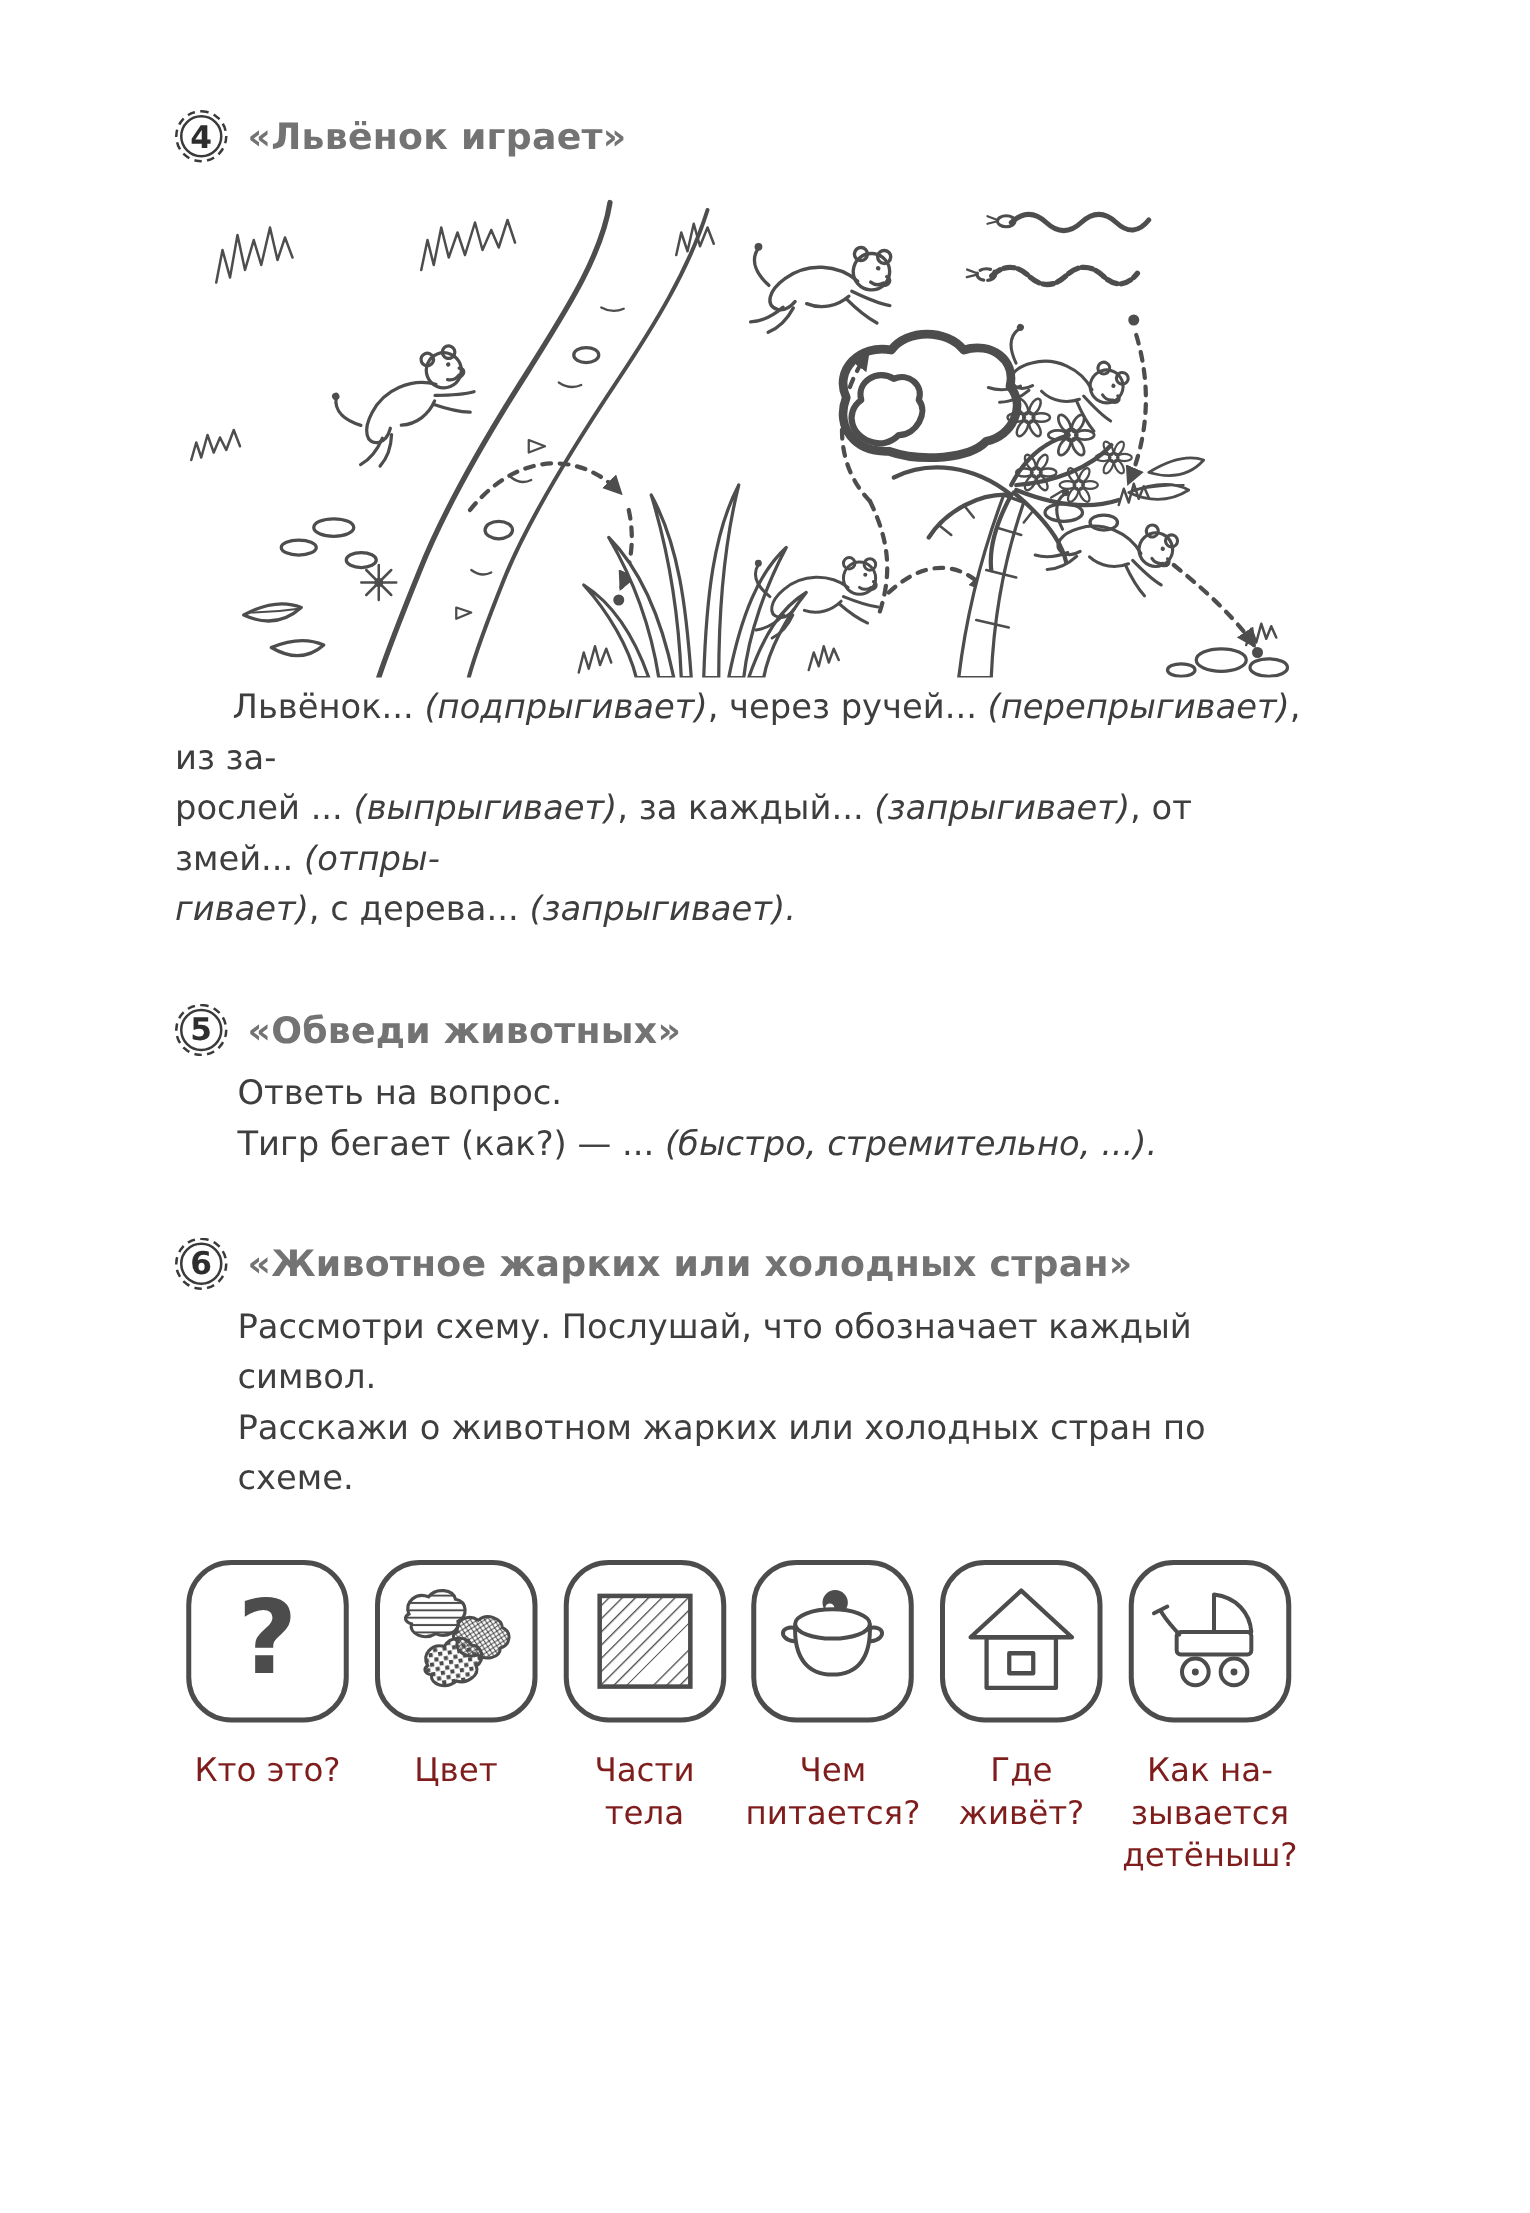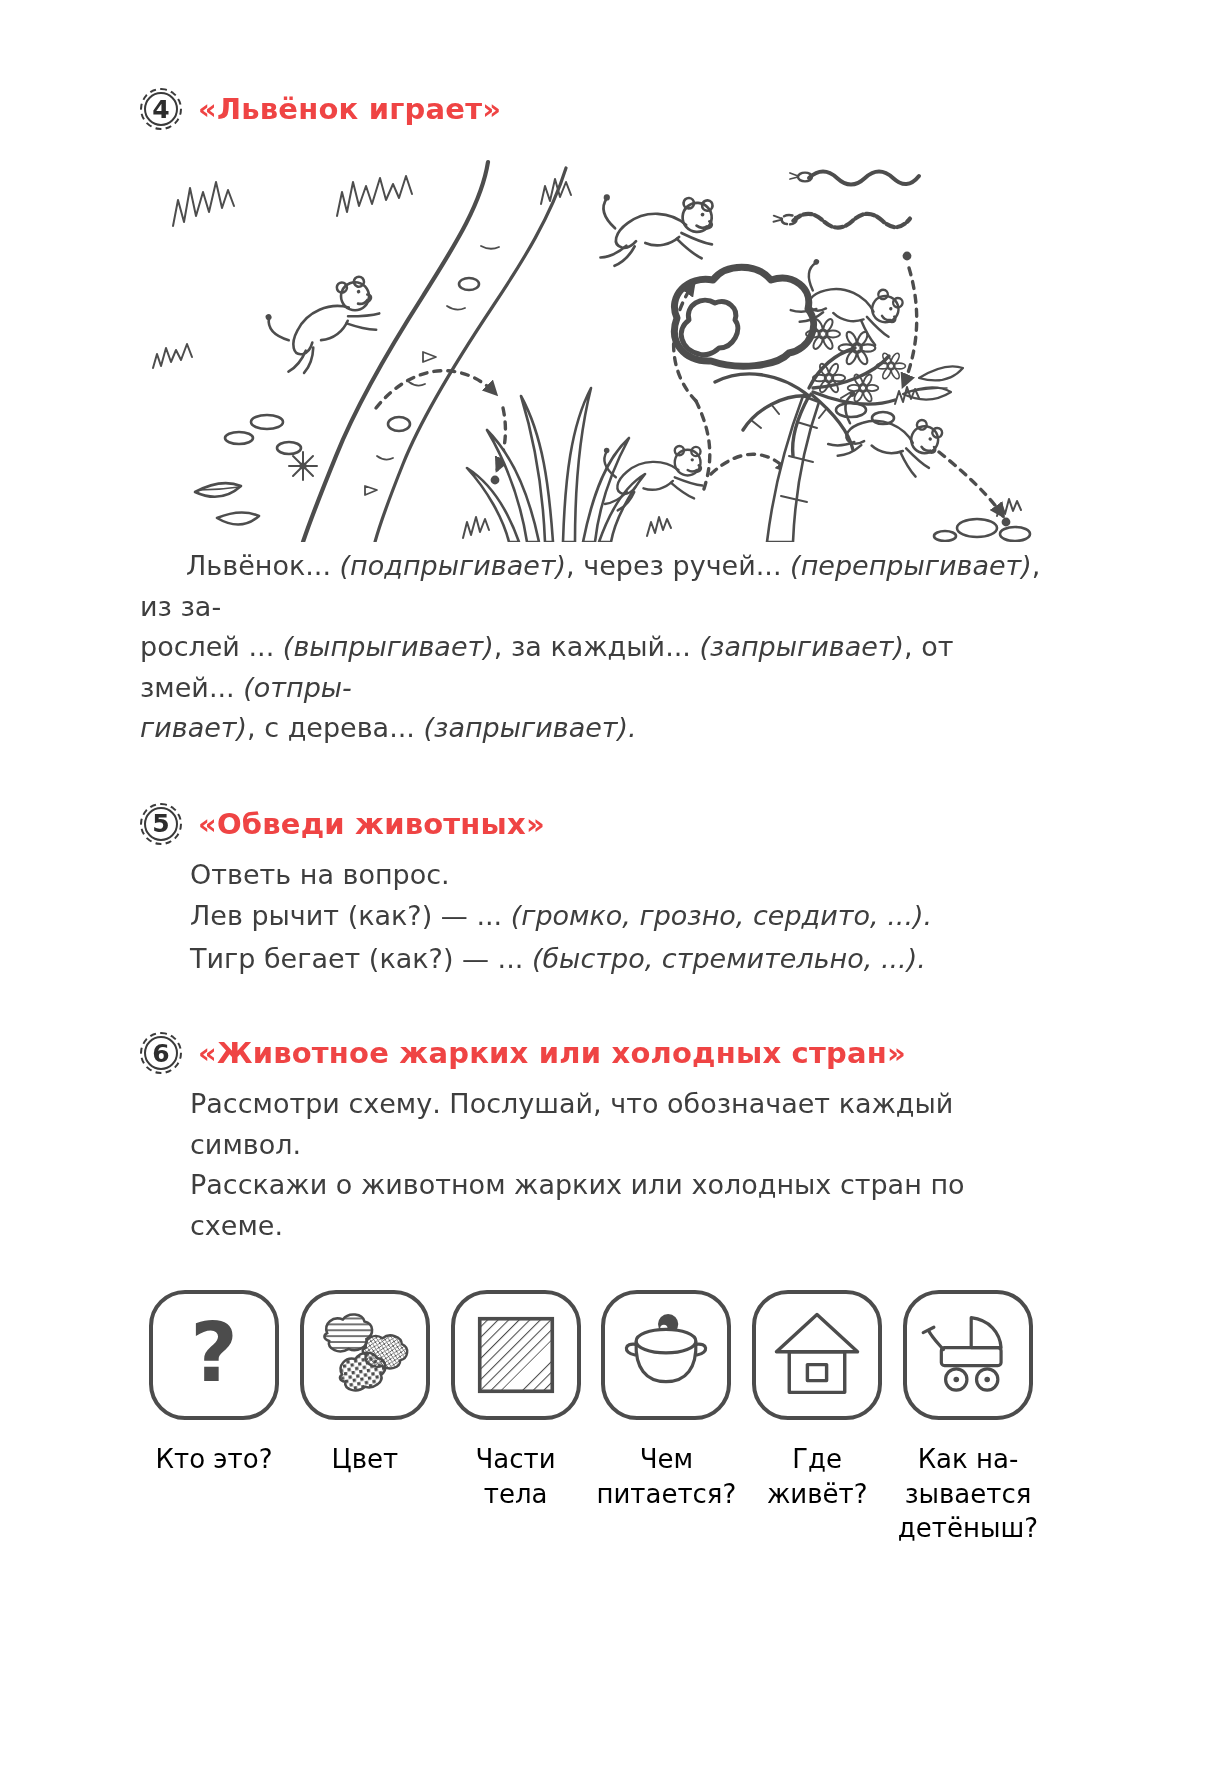--- a/index.html
+++ b/index.html
@@ -11,21 +11,21 @@
   .content{width:902px;margin-left:140px;padding-top:88px;position:relative;}
 
   
   .task-header{display:flex;align-items:center;gap:16px;margin:0;}
   .badge{
     position:relative;flex:0 0 auto;width:42px;height:42px;border-radius:50%;
     border:2px dashed #3a3a3a;display:flex;align-items:center;justify-content:center;
     font-weight:700;font-size:25px;color:#2d2d2d;box-sizing:border-box;
   }
   .badge::before{content:"";position:absolute;inset:2px;border:2px solid #3a3a3a;border-radius:50%;}
-  .task-title{font-size:29px;font-weight:700;color:#ef4444;letter-spacing:.2px;}
+  .task-title{font-size:29px;font-weight:700;color:#737373;letter-spacing:.2px;}
 
   .body-text{font-size:27px;line-height:1.5;white-space:pre-line;margin:0;}
   .indent{text-indent:46px;}
   .mt-sm{margin-top:10px;}
   .mt-md{}
   .mt-lg{margin-top:50px;}
   em{font-style:italic;}
 
   .q-line{font-size:27px;line-height:1.58;padding-left:50px;margin:0;white-space:pre-line;}
   .pad-left{padding-left:50px;}
@@ -37,21 +37,21 @@
   .schema-row{display:flex;justify-content:space-between;margin-top:44px;width:902px;}
   .schema-cell{width:148px;display:flex;flex-direction:column;align-items:center;}
   .card{
     width:130px;height:130px;box-sizing:border-box;border:4px solid #4c4c4c;
     border-radius:36px;display:flex;align-items:center;justify-content:center;background:#fff;
   }
   .card svg{display:block;}
   .q-glyph{font-size:82px;font-weight:800;color:#4c4c4c;line-height:1;transform:translateY(-2px);}
   .caption{
     margin-top:22px;text-align:center;font-size:26px;line-height:1.32;
-    white-space:pre-line;color:#000000;width:150px;
+    white-space:pre-line;color:#7f1d1d;width:150px;
   }
 </style>
 </head>
 <body>
 
 <div class="content">
 
   
   <div class="task-header">
     <span class="badge">4</span>
@@ -209,21 +209,20 @@
 
   
   <div class="task-header mt-lg" style="margin-top:54px;">
     <span class="badge">5</span>
     <span class="task-title">«Обведи животных»</span>
   </div>
 
   <p class="body-text pad-left mt-sm">Ответь на вопрос.</p>
 
   <div class="mt-md">
-    <p class="q-line"><span>Лев рычит (как?) — ... </span><em>(громко, грозно, сердито, ...).</em></p>
     <p class="q-line"><span>Тигр бегает (как?) — ... </span><em>(быстро, стремительно, ...).</em></p>
   </div>
 
   
   <div class="task-header" style="margin-top:52px;">
     <span class="badge">6</span>
     <span class="task-title">«Животное жарких или холодных стран»</span>
   </div>
 
   <p class="body-text pad-left mt-sm">Рассмотри схему. Послушай, что обозначает каждый символ.

